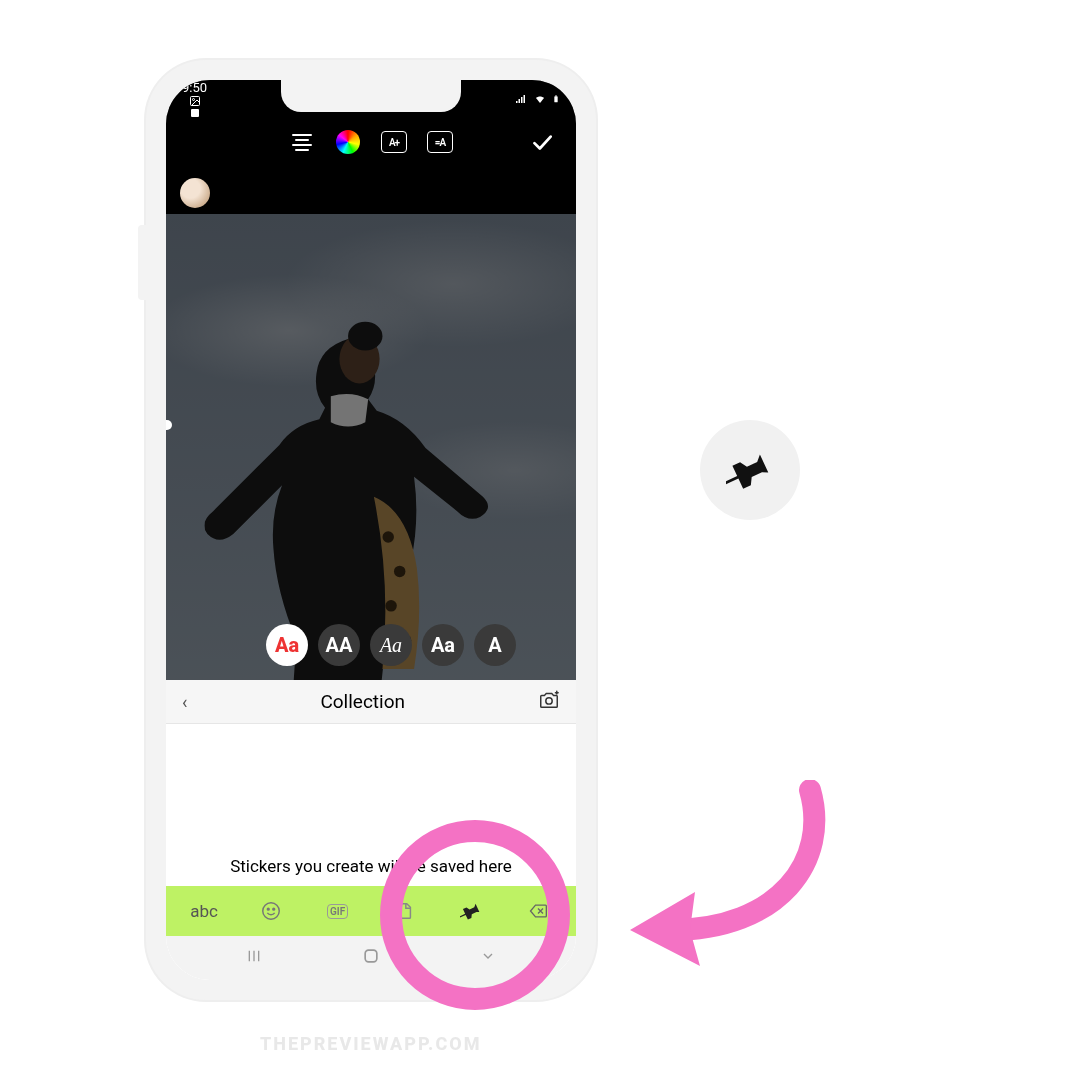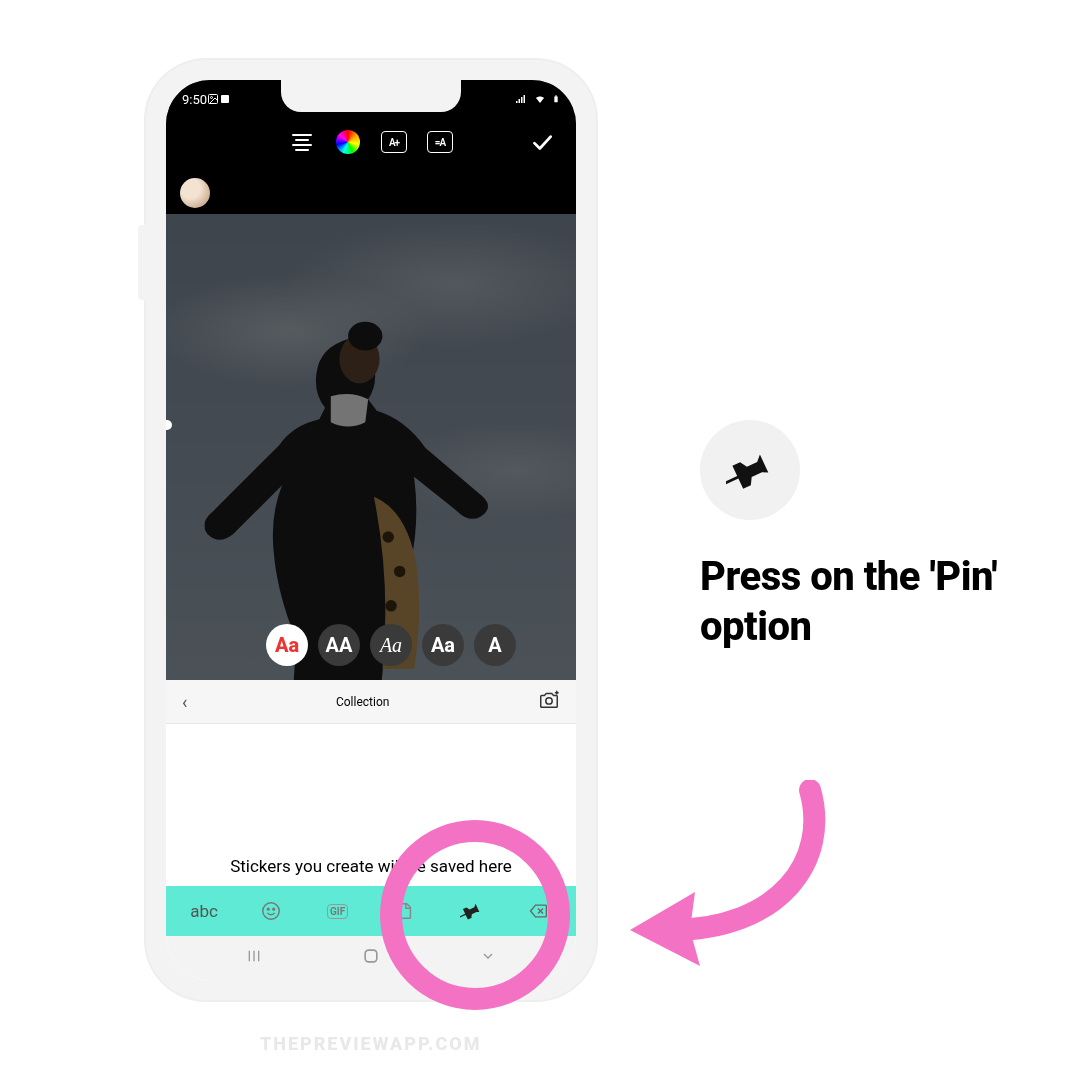--- a/index.html
+++ b/index.html
@@ -70,21 +70,21 @@
     top: 6px; left: 0; right: 0;
     height: 26px;
     display: flex;
     align-items: center;
     justify-content: space-between;
     padding: 0 16px;
     color: #fff;
     font-size: 13px;
     z-index: 30;
   }
-  .status-left { display:flex; align-items:center; gap:0;}
+  .status-left { display:flex; align-items:center; gap:0;flex-direction:column;}
   .status-right { display:flex; align-items:center; gap:4px;}
 
   .top-toolbar {
     position: absolute;
     top: 40px; left: 0; right: 0;
     height: 44px;
     display: flex;
     align-items: center;
     justify-content: center;
     gap: 18px;
@@ -174,33 +174,33 @@
   }
   .panel-header{
     height:44px;
     border-bottom:1px solid #e6e6e6;
     display:flex;
     align-items:center;
     justify-content:space-between;
     padding:0 16px;
     background:#f6f6f6;
   }
-  .panel-header .title{ font-size:12px; }
+  .panel-header .title{ font-size:19px; }
   .panel-body{
     flex:1;
     display:flex;
     align-items:flex-end;
     justify-content:center;
     padding:30px 20px 10px;
     font-size:17px;
     color:#000;
   }
   .kbd-row{
     height:50px;
-    background:#5eead4;
+    background:#bef264;
     display:flex;
     align-items:center;
     justify-content:space-between;
     padding:0 18px;
     gap:6px;
   }
   .kbd-item{
     display:flex;align-items:center;justify-content:center;
     min-width:40px;height:34px;
     color:#555;font-size:16px;
@@ -436,21 +436,20 @@
 </div>
 
 <div class="highlight"></div>
 
 <div class="callout">
   <div class="pin-circle">
     <svg width="48" height="48" viewBox="0 0 24 24" fill="#111">
       <path d="M14 3l7 7-3 1-4 4 1 4-3 3-4-4-5 5-1-1 5-5-4-4 3-3 4 1 4-4z" transform="rotate(20 12 12)"></path>
     </svg>
   </div>
-  <div class="callout-text">Press on the 'Pin' option</div>
 </div>
 
 <svg class="arrow" viewBox="0 0 260 200">
   <path d="M210 10 C 230 80, 180 150, 70 150" fill="none" stroke="#f472c4" stroke-width="22" stroke-linecap="round"></path>
   <path d="M30 150 L95 112 L90 150 L100 186 Z" fill="#f472c4"></path>
 </svg>
 
 <div class="watermark">THEPREVIEWAPP.COM</div>
 
 </body></html>

